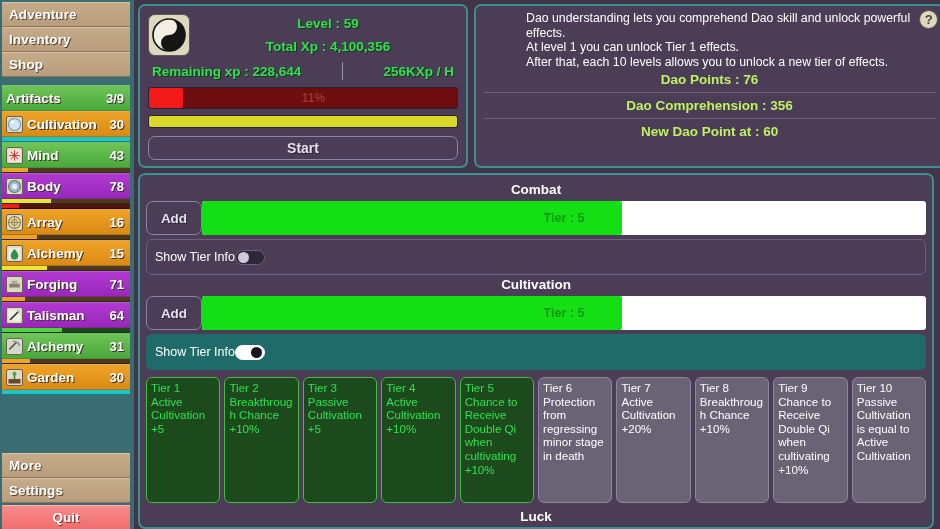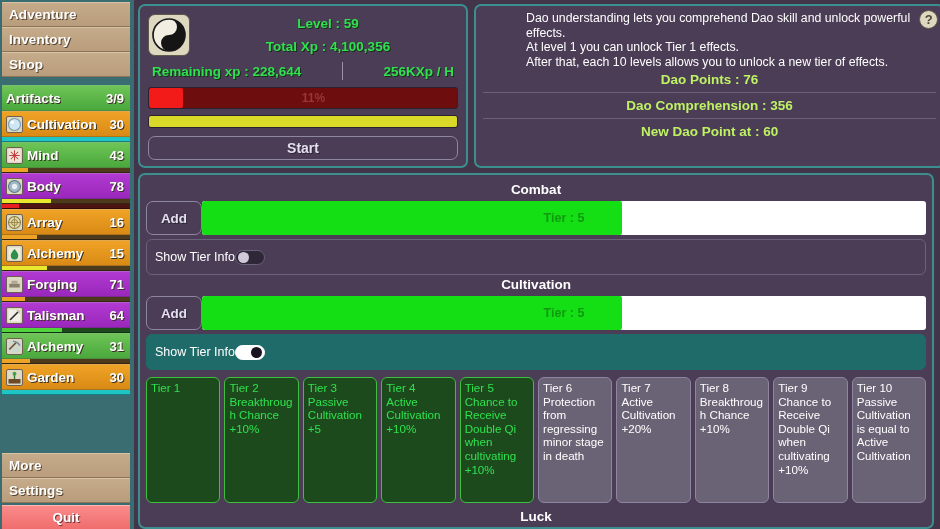--- a/index.html
+++ b/index.html
@@ -562,20 +562,21 @@
         </div>
         <div class="tierinfo-row on">
           <span>Show Tier Info</span>
           <span class="switch">
             <b></b>
           </span>
         </div>
         <div class="tier-cards">
           <div class="tcard unlocked">
             <span class="tl">Tier 1</span>
+            <span class="tl">Active Cultivation +5</span>
           </div>
           <div class="tcard unlocked">
             <span class="tl">Tier 2</span>
             <span class="tl">Breakthrough Chance +10%</span>
           </div>
           <div class="tcard unlocked">
             <span class="tl">Tier 3</span>
             <span class="tl">Passive Cultivation +5</span>
           </div>
           <div class="tcard unlocked">

